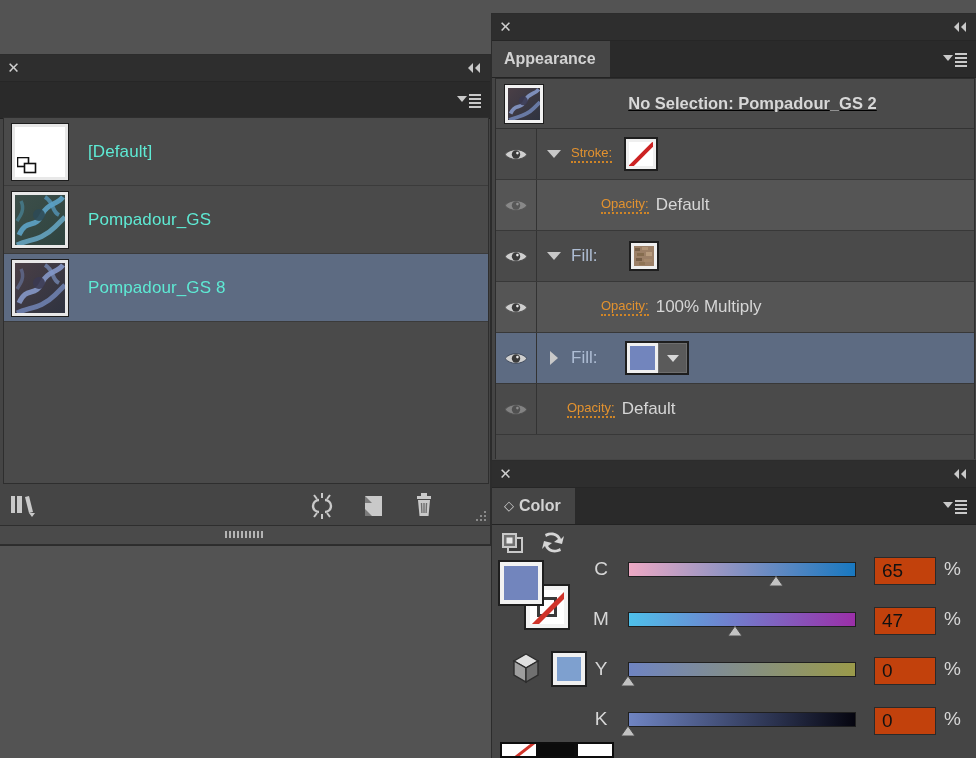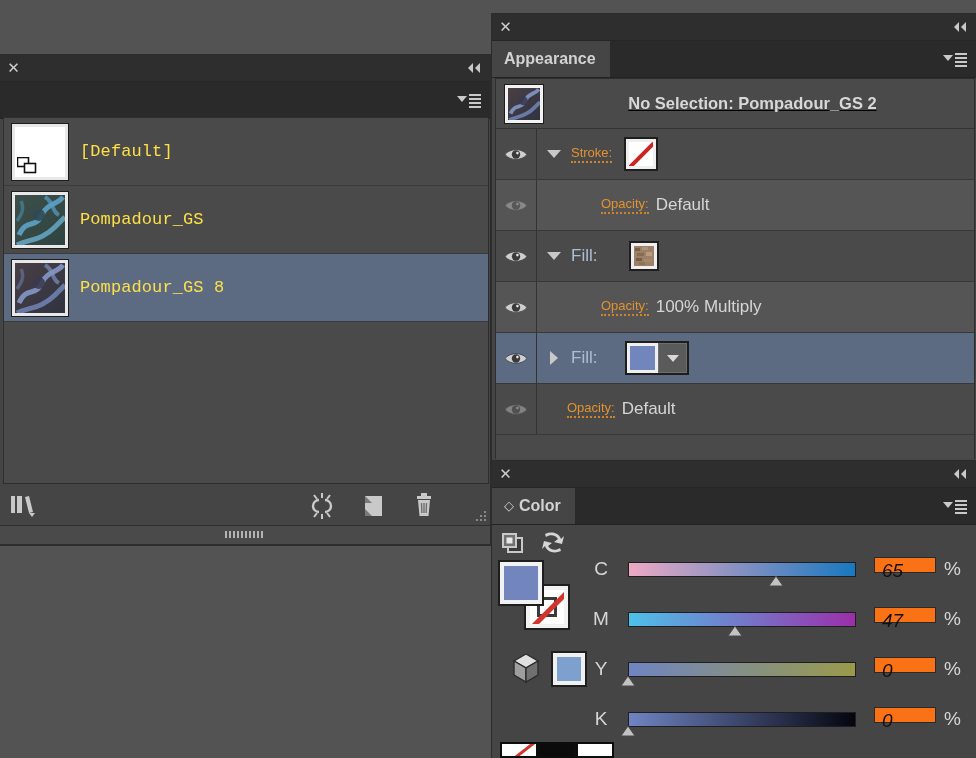--- a/index.html
+++ b/index.html
@@ -109,25 +109,24 @@
     margin-left: 8px;
     background: #fff;
     border: 3px solid #e8e8e8;
     box-shadow: 0 0 0 1px #1d1d1d;
     box-sizing: border-box;
     position: relative;
     overflow: hidden;
     flex: none;
   }
   .gs-label {
-    margin-left: 12px;
+    margin-left: 20px;
     font-size: 17px;
-    color: #fde047;
+    color: #5eead4;
     letter-spacing: 0.1px;
-    font-family: Liberation Mono, monospace;
   }
   
   .default-glyph {
     position: absolute;
     left: 2px; bottom: 2px;
     width: 22px; height: 18px;
   }
   .pattern-thumb { width:100%; height:100%; position:relative; }
 
   #gs-footer {
@@ -382,30 +381,29 @@
   .slider-thumb {
     position: absolute;
     top: 19px;
     width: 16px; height: 11px;
     margin-left: -8px;
   }
   .slider-field {
     position: absolute;
     top: 0;
     left: 282px;
-    width: 62px; height: 16px;
-    background: #f97316;
+    width: 62px; height: 28px;
+    background: #c2410c;
     border: 1px solid #2a2a2a;
     box-sizing: border-box;
     color: #111;
     font-size: 19px;
     line-height: 26px;
     padding-left: 7px;
     cursor: text;
-    font-style: italic;
   }
   .slider-pct {
     position: absolute;
     left: 352px; top: 1px;
     font-size: 19px;
     color: #d6d6d6;
   }
   .cp-spectrum {
     position: absolute;
     left: 8px; bottom: 0;

